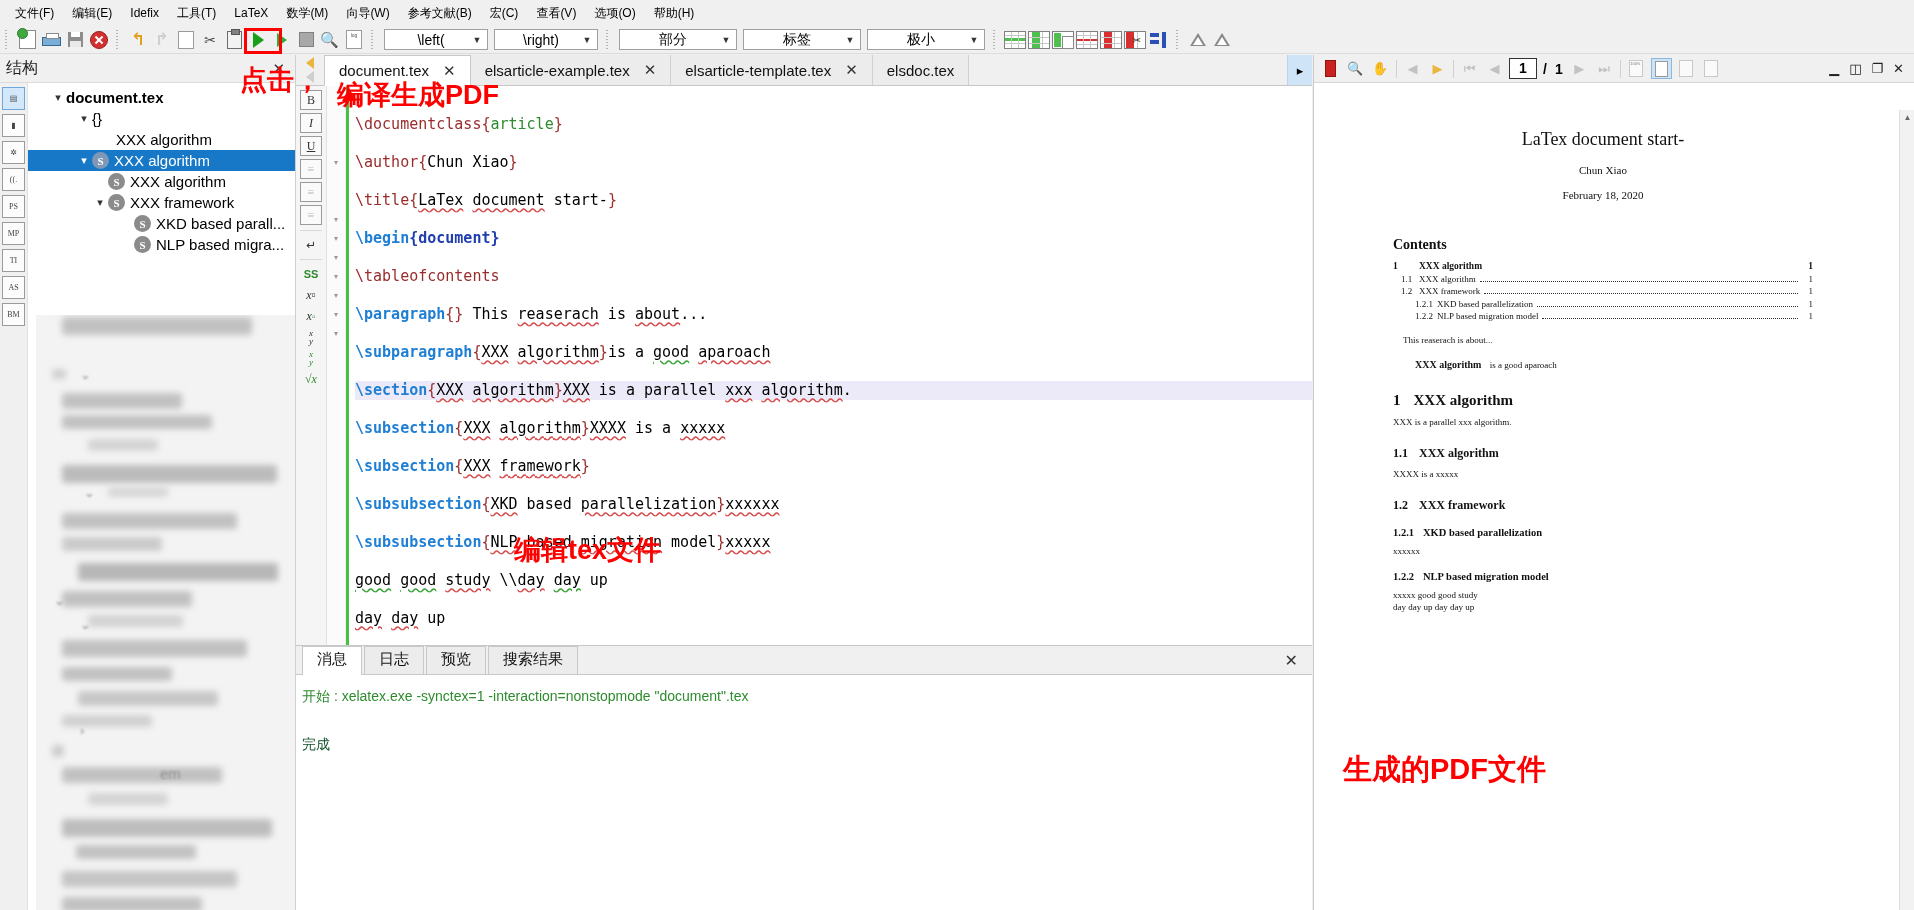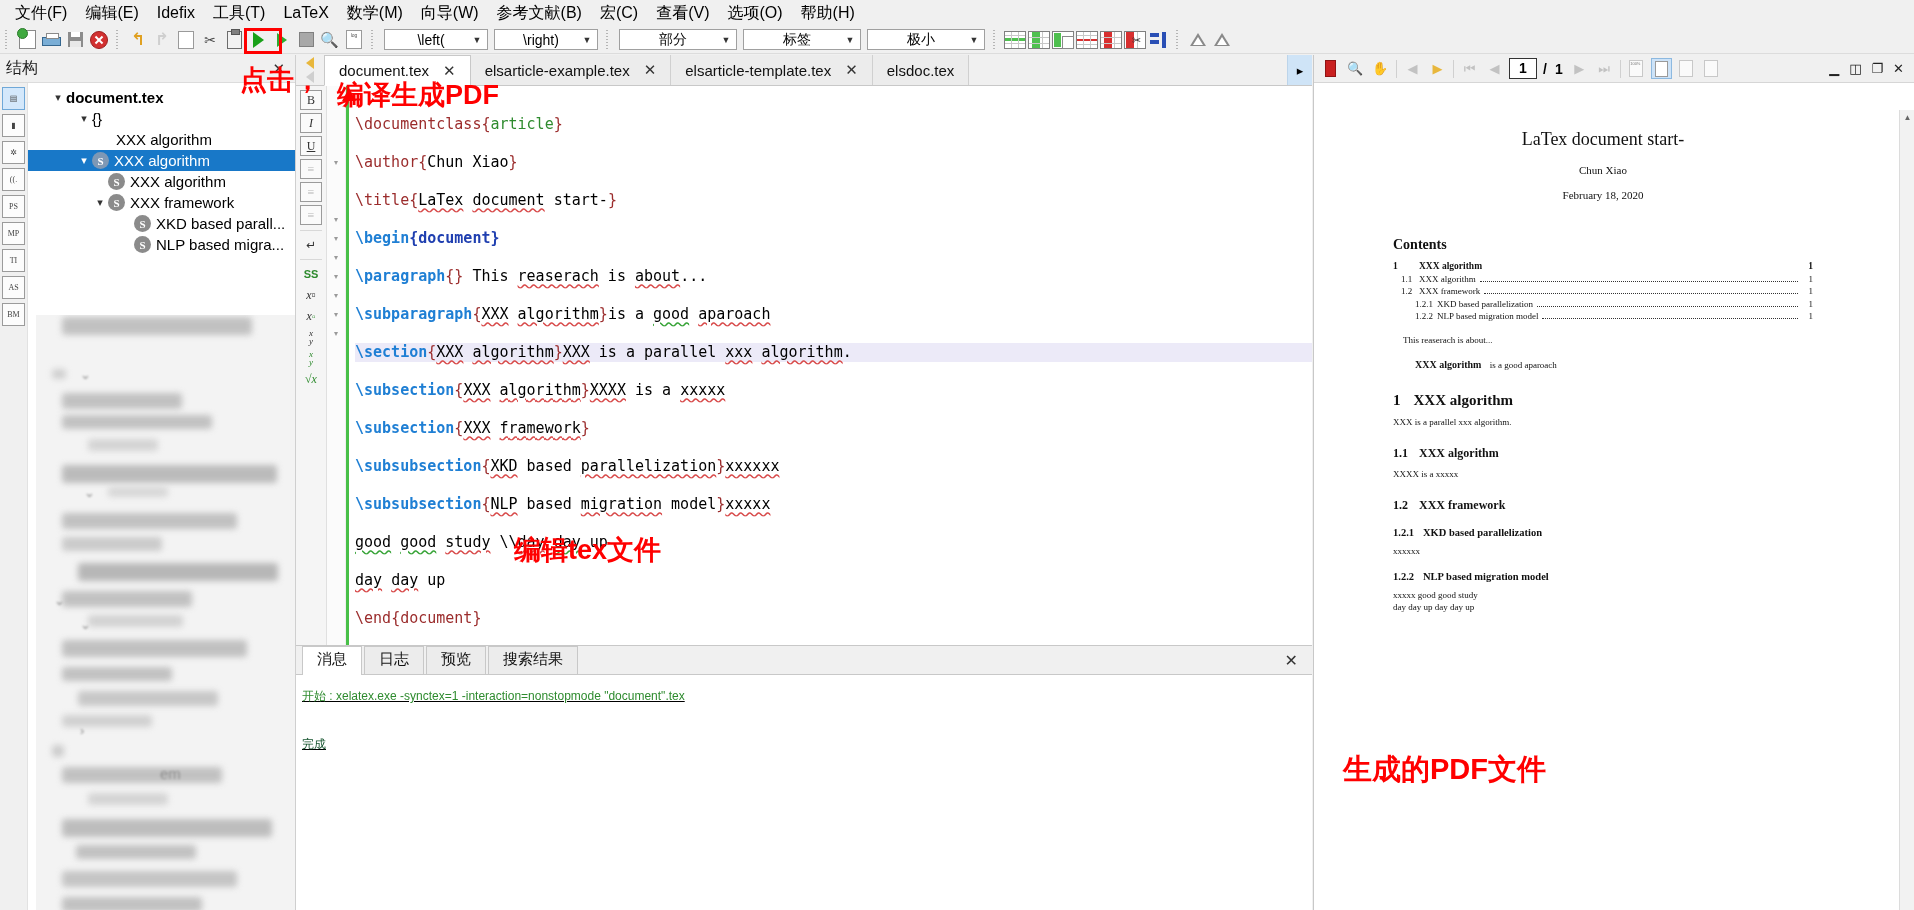--- a/index.html
+++ b/index.html
@@ -7,21 +7,21 @@
     width:1914px;height:910px;overflow:hidden;
     font-family:"Liberation Sans","DejaVu Sans",sans-serif;
     font-size:13px;color:#000;background:#f0f0f0;
     -webkit-font-smoothing:antialiased;
   }
   .app{position:relative;width:1914px;height:910px;background:#f0f0f0;}
 
   
   .menubar{position:absolute;left:0;top:0;width:1914px;height:26px;background:#f0f0f0;
            display:flex;align-items:center;padding-left:6px;box-sizing:border-box;}
-  .menubar .mi{padding:2px 9px;font-size:16px;color:#000;white-space:nowrap;cursor:default;}
+  .menubar .mi{padding:2px 9px;font-size:12px;color:#000;white-space:nowrap;cursor:default;}
 
   
   .toolbar{position:absolute;left:0;top:26px;width:1914px;height:28px;background:#f0f0f0;
            display:flex;align-items:center;border-bottom:1px solid #dcdcdc;box-sizing:border-box;}
   .grip{width:7px;height:20px;margin:0 4px;
         background-image:repeating-linear-gradient(to bottom,#b5b5b5 0 1px,transparent 1px 3px);
         background-size:2px 3px;background-repeat:repeat-y;background-position:1px 0;}
   .tb-ico{width:22px;height:22px;margin:0 1px;display:flex;align-items:center;justify-content:center;
           position:relative;border-radius:2px;}
   .tb-sep{width:1px;height:18px;background:#d0d0d0;margin:0 3px;}
@@ -141,21 +141,21 @@
 
   
   .msgpanel{position:absolute;left:296px;top:645px;width:1016px;height:265px;background:#fff;
             border-top:1px solid #c8c8c8;}
   .msgtabs{height:28px;background:#f0f0f0;display:flex;border-bottom:1px solid #c8c8c8;
            padding-left:6px;position:relative;}
   .mtab{padding:3px 14px;font-size:15px;border:1px solid #c8c8c8;border-bottom:none;background:#ececec;
         margin-right:2px;color:#111;}
   .mtab.active{background:#fff;margin-bottom:-1px;padding-bottom:4px;}
   .msgclose{position:absolute;right:14px;top:5px;font-size:16px;color:#333;cursor:pointer;}
-  .msgbody{padding:10px 0 0 6px;font-size:12px;line-height:22px;text-decoration:underline;}
+  .msgbody{padding:10px 0 0 6px;font-size:14px;line-height:22px;}
   .msgbody .start{color:#2e8b2e;}
   .msgbody .done{color:#14532d;margin-top:26px;}
 
   
   .pdfpane{position:absolute;left:1313px;top:55px;width:601px;height:855px;background:#fff;
            border-left:1px solid #c8c8c8;box-sizing:border-box;}
   .pdftb{height:27px;background:#f0f0f0;display:flex;align-items:center;border-bottom:1px solid #d6d6d6;
          padding-left:4px;}
   .p-ico{width:21px;height:21px;display:flex;align-items:center;justify-content:center;margin:0 2px;font-size:13px;color:#444;}
   .p-ico.sel{background:#cde3f8;border:1px solid #8db9e0;box-sizing:border-box;}
@@ -501,20 +501,21 @@
           <div class="fc">▾</div>
           <div class="fc">▾</div>
           <div class="fc">▾</div>
         </div>
         <div class="greenbar"></div>
         <div class="code">
 <div class="ln"><span class="kd">\documentclass</span><span class="br">{</span><span class="gr">article</span><span class="br">}</span></div>
 <div class="ln"><span class="kd">\author</span><span class="br">{</span>Chun Xiao<span class="br">}</span></div>
 <div class="ln"><span class="kd">\title</span><span class="br">{</span><span class="sp">LaTex</span> <span class="sp">document</span> start-<span class="br">}</span></div>
 <div class="ln"><span class="k">\begin</span><span class="brb">{document}</span></div>
+<div class="ln"><span class="kd">\tableofcontents</span></div>
 <div class="ln"><span class="k">\paragraph</span><span class="br">{}</span> This <span class="sp">reaserach</span> is <span class="sp">about</span>...</div>
 <div class="ln"><span class="k">\subparagraph</span><span class="br">{</span><span class="sp">XXX</span> <span class="sp">algorithm</span><span class="br">}</span>is a <span class="spg">good</span> <span class="sp">aparoach</span></div>
 <div class="ln hl"><span class="k">\section</span><span class="br">{</span><span class="sp">XXX</span> <span class="sp">algorithm</span><span class="br">}</span><span class="sp">XXX</span> is a parallel <span class="sp">xxx</span> <span class="sp">algorithm</span>.</div>
 <div class="ln"><span class="k">\subsection</span><span class="br">{</span><span class="sp">XXX</span> <span class="sp">algorithm</span><span class="br">}</span><span class="sp">XXXX</span> is a <span class="sp">xxxxx</span></div>
 <div class="ln"><span class="k">\subsection</span><span class="br">{</span><span class="sp">XXX</span> <span class="sp">framework</span><span class="br">}</span></div>
 <div class="ln"><span class="k">\subsubsection</span><span class="br">{</span><span class="sp">XKD</span> based <span class="sp">parallelization</span><span class="br">}</span><span class="sp">xxxxxx</span></div>
 <div class="ln"><span class="k">\subsubsection</span><span class="br">{</span><span class="sp">NLP</span> based <span class="sp">migration</span> model<span class="br">}</span><span class="sp">xxxxx</span></div>
 <div class="ln"><span class="spg">good</span> <span class="spg">good</span> <span class="sp">study</span> \\<span class="sp">day</span> <span class="spg">day</span> up</div>
 <div class="ln"><span class="sp">day</span> <span class="sp">day</span> up</div>
 <div class="ln"><span class="kd">\end</span><span class="br">{document}</span></div>

